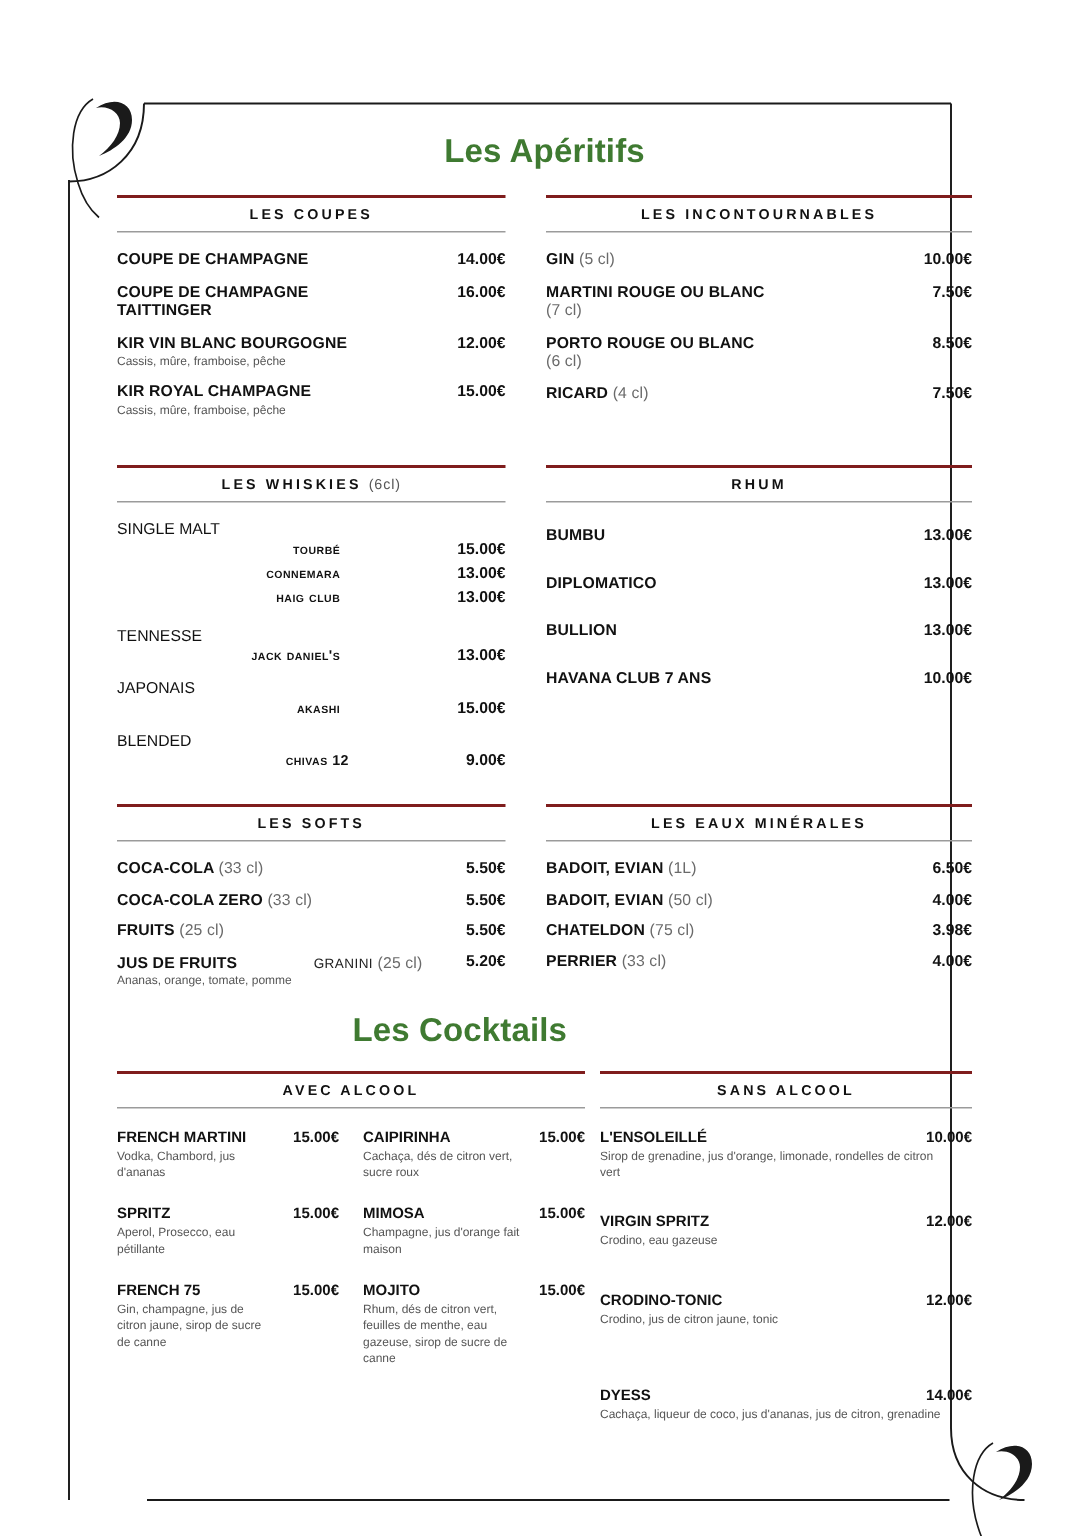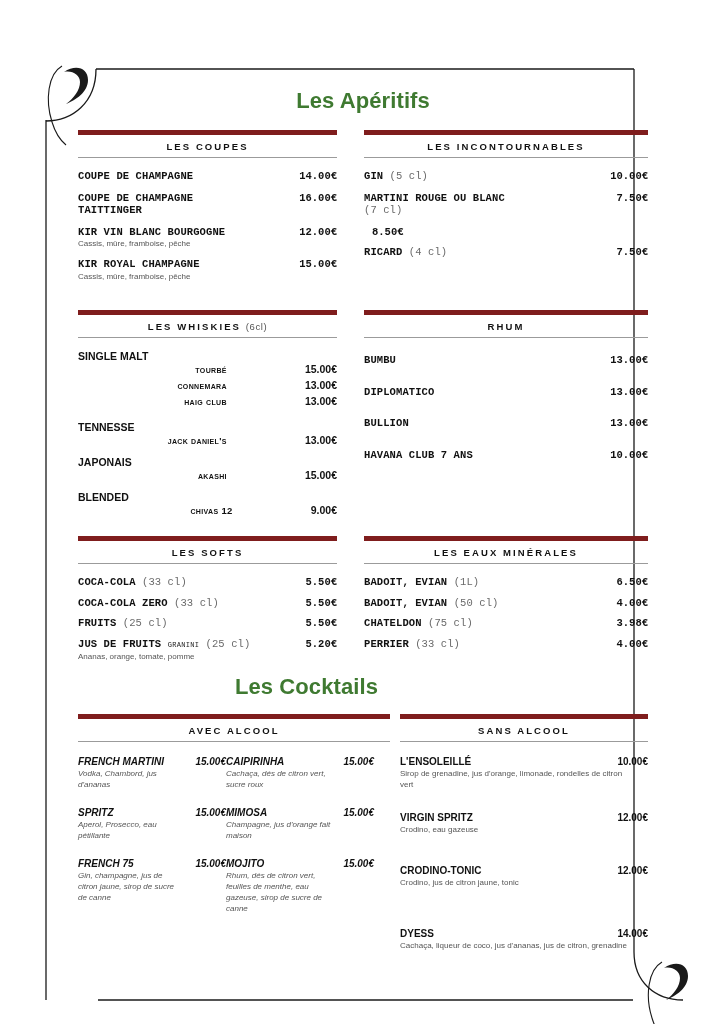--- a/index.html
+++ b/index.html
@@ -51,21 +51,21 @@
   #cocktails-cols { left: 78px; top: 714px; width: 570px; }
 
   .col-left  { width: 259px; }
   .col-right { width: 284px; }
   #cocktails-cols .col-left  { width: 312px; }
   #cocktails-cols .col-right { width: 248px; }
 
   
   .section { margin-bottom: 4px; }
   .section-head {
-    border-top: 5px solid #7f1d1d;
+    border-top: 2px solid #7f1d1d;
     border-bottom: 1px solid #9b9b9b;
     text-align: center;
     padding: 6px 0 5px;
     font-size: 9.5px;
     font-weight: bold;
     letter-spacing: 2.1px;
     color: #111;
   }
   .section-head .unit {
     font-weight: normal;
@@ -73,62 +73,62 @@
     letter-spacing: .6px;
   }
   .section-body { padding-top: 12px; }
 
   
   .item { margin-bottom: 9px; }
   .item-line {
     display: flex;
     justify-content: space-between;
     align-items: flex-start;
-    font-family: Liberation Mono, monospace;
   }
   .item-name {
     font-size: 10.5px;
     font-weight: bold;
     line-height: 12.5px;
     color: #111;
     letter-spacing: .1px;
   }
   .item-name .unit,
   .item-name .soft {
     font-weight: normal;
     color: #6a6a6a;
   }
   .item-name .brand {
     font-weight: normal;
-    font-size: 10px;
+    font-size: 13px;
     font-variant: small-caps;
     text-transform: lowercase;
     letter-spacing: .3px;
     color: #222;
+    margin-left: 48px;
   }
   .item-price {
     font-size: 10.5px;
     font-weight: bold;
     white-space: nowrap;
     padding-left: 8px;
     color: #111;
   }
   .item-desc {
     font-size: 8px;
     color: #555;
     line-height: 10px;
     margin-top: 1px;
     max-width: 205px;
   }
 
   
   .wgroup { margin-bottom: 2px; }
   .wgroup-title {
     font-size: 10.5px;
-    font-weight: bold;
+    font-weight: normal;
     color: #111;
     margin-bottom: 1px;
   }
   .wrow {
     display: flex;
     justify-content: space-between;
     align-items: center;
     margin-bottom: 4px;
   }
   .wname {
@@ -150,21 +150,21 @@
   }
   .wgap { height: 10px; }
 
   
   .item.airy { margin-bottom: 19px; }
   .item.tight { margin-bottom: 7px; }
 
   
   .ck-pair {
     display: flex;
-    font-style: italic;
+    justify-content: space-between;
   }
   .ck-sub { width: 148px; }
   .ck-item { margin-bottom: 17px; }
   .ck-line {
     display: flex;
     justify-content: space-between;
     align-items: baseline;
   }
   .ck-name {
     font-size: 10px;
@@ -279,20 +279,24 @@
               <span class="item-name" style="max-width:150px;">
                 <span>MARTINI ROUGE OU BLANC</span>
                 <span class="unit">(7 cl)</span>
               </span>
               <span class="item-price">7.50€</span>
             </div>
           </div>
 
           <div class="item tight" style="margin-top:9px;">
             <div class="item-line">
+              <span class="item-name" style="max-width:150px;">
+                <span>PORTO ROUGE OU BLANC</span>
+                <span class="unit">(6 cl)</span>
+              </span>
               <span class="item-price">8.50€</span>
             </div>
           </div>
 
           <div class="item tight" style="margin-top:8px;">
             <div class="item-line">
               <span class="item-name">
                 <span>RICARD</span>
                 <span class="unit">(4 cl)</span>
               </span>

